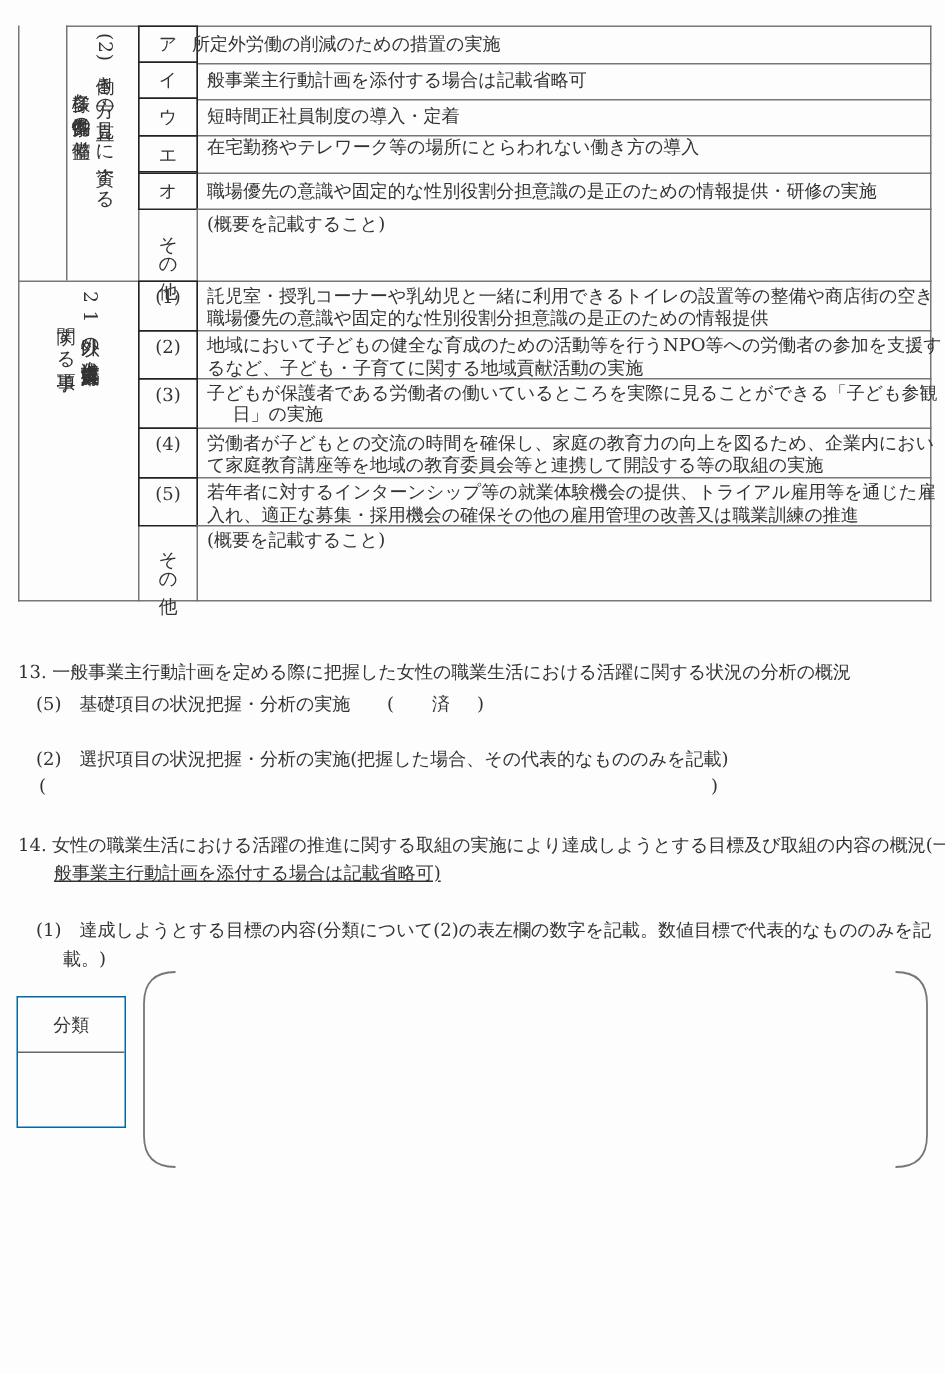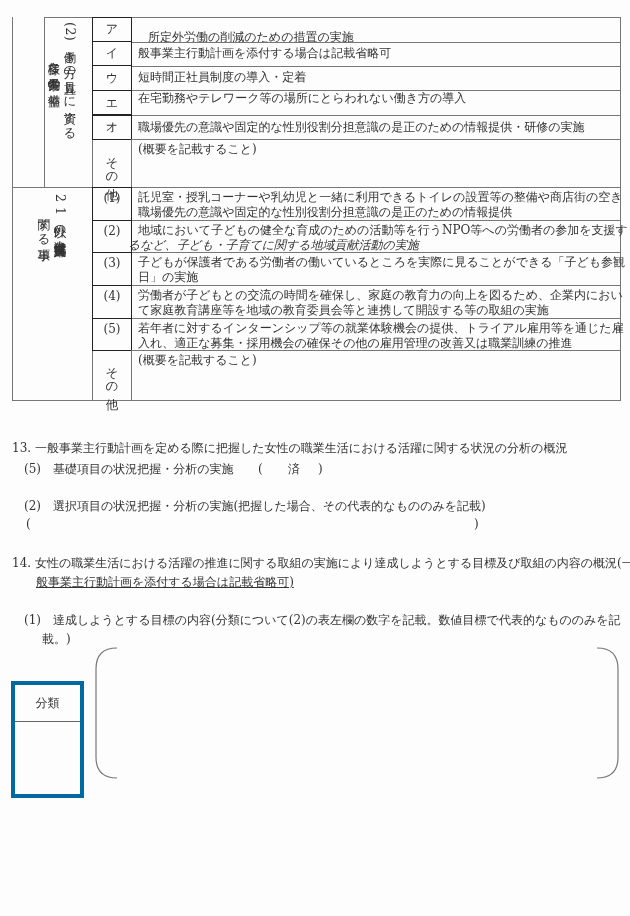--- a/index.html
+++ b/index.html
@@ -28,21 +28,21 @@
   <div class="line" style="left:12px;top:187px;width:609px;height:1px;"></div>
 
   <div class="line" style="left:92px;top:17px;width:1px;height:384px;"></div>
   <div class="line" style="left:131px;top:17px;width:1px;height:384px;"></div>
 
   <div class="vtext" style="left:62px;top:22px;">(2)働き方の見直しに資する</div>
   <div class="vtext" style="left:46px;top:52px;">多様な労働条件の整備</div>
 
   <div>
     <div class="label-box" style="left:92px;top:17px;width:40px;height:25px;line-height:23px;">ア</div>
-    <div class="cell-text" style="left:148px;top:21px;margin-top:8px;">所定外労働の削減のための措置の実施</div>
+    <div class="cell-text" style="left:128px;top:21px;">所定外労働の削減のための措置の実施</div>
     <div class="line" style="left:131px;top:42px;width:490px;height:1px;"></div>
   </div>
   <div>
     <div class="label-box" style="left:92px;top:41px;width:40px;height:25px;line-height:23px;">イ</div>
     <div class="cell-text" style="left:138px;top:45px;">般事業主行動計画を添付する場合は記載省略可</div>
     <div class="line" style="left:131px;top:66px;width:490px;height:1px;"></div>
   </div>
   <div>
     <div class="label-box" style="left:92px;top:65px;width:40px;height:26px;line-height:24px;">ウ</div>
     <div class="cell-text" style="left:138px;top:69px;">短時間正社員制度の導入・定着</div>
@@ -68,27 +68,27 @@
 
   <div>
     <div class="label-box" style="left:92px;top:187px;width:40px;height:34px;line-height:18px;padding-top:1px;">(1)</div>
     <div class="cell-text" style="left:138px;top:189px;">託児室・授乳コーナーや乳幼児と一緒に利用できるトイレの設置等の整備や商店街の空き</div>
     <div class="cell-text" style="left:138px;top:204px;">職場優先の意識や固定的な性別役割分担意識の是正のための情報提供</div>
     <div class="line" style="left:131px;top:220px;width:490px;height:1px;"></div>
   </div>
   <div>
     <div class="label-box" style="left:92px;top:220px;width:40px;height:33px;line-height:18px;padding-top:1px;">(2)</div>
     <div class="cell-text" style="left:138px;top:222px;">地域において子どもの健全な育成のための活動等を行うNPO等への労働者の参加を支援す</div>
-    <div class="cell-text" style="left:128px;top:237px;font-style:italic;">るなど、子ども・子育てに関する地域貢献活動の実施</div>
+    <div class="cell-text" style="left:138px;top:237px;">るなど、子ども・子育てに関する地域貢献活動の実施</div>
     <div class="line" style="left:131px;top:252px;width:490px;height:1px;"></div>
   </div>
   <div>
     <div class="label-box" style="left:92px;top:252px;width:40px;height:34px;line-height:18px;padding-top:1px;">(3)</div>
     <div class="cell-text" style="left:138px;top:254px;">子どもが保護者である労働者の働いているところを実際に見ることができる「子ども参観</div>
-    <div class="cell-text" style="left:138px;top:269px;">日」の実施</div>
+    <div class="cell-text" style="left:155px;top:269px;font-family:Liberation Mono, monospace;">日」の実施</div>
     <div class="line" style="left:131px;top:285px;width:490px;height:1px;"></div>
   </div>
   <div>
     <div class="label-box" style="left:92px;top:285px;width:40px;height:34px;line-height:18px;padding-top:1px;">(4)</div>
     <div class="cell-text" style="left:138px;top:287px;">労働者が子どもとの交流の時間を確保し、家庭の教育力の向上を図るため、企業内におい</div>
     <div class="cell-text" style="left:138px;top:302px;">て家庭教育講座等を地域の教育委員会等と連携して開設する等の取組の実施</div>
     <div class="line" style="left:131px;top:318px;width:490px;height:1px;"></div>
   </div>
   <div>
     <div class="label-box" style="left:92px;top:318px;width:40px;height:33px;line-height:18px;padding-top:1px;">(5)</div>
@@ -113,21 +113,21 @@
   <div class="abs" style="left:40px;top:514px;width:430px;height:18px;"></div>
   <div class="para" style="left:474px;top:516px;">)</div>
 </div>
 
 <div>
   <div class="para" style="left:12px;top:555px;">14. 女性の職業生活における活躍の推進に関する取組の実施により達成しようとする目標及び取組の内容の概況(一</div>
   <div class="para" style="left:36px;top:574px;text-decoration:underline;">般事業主行動計画を添付する場合は記載省略可)</div>
   <div class="para" style="left:24px;top:612px;">(1)　達成しようとする目標の内容(分類について(2)の表左欄の数字を記載。数値目標で代表的なもののみを記</div>
   <div class="para" style="left:42px;top:631px;">載。)</div>
 
-  <div class="abs" style="left:11px;top:681px;width:73px;height:117px;border:4px solid #0369a1;box-sizing:border-box;">
+  <div class="abs" style="left:11px;top:664px;width:73px;height:88px;border:1px solid #0369a1;box-sizing:border-box;">
     <div style="height:36px;line-height:36px;text-align:center;border-bottom:1px solid #666;font-size:12px;">分類</div>
     <div style="height:63px;"></div>
   </div>
 
   <div class="abs" style="left:95px;top:647px;width:524px;height:132px;">
     <svg width="524" height="132" style="position:absolute;left:0;top:0;">
       <path d="M22,1 Q1,1 1,22 L1,110 Q1,131 22,131" fill="none" stroke="#777" stroke-width="1.2"></path>
       <path d="M502,1 Q523,1 523,22 L523,110 Q523,131 502,131" fill="none" stroke="#777" stroke-width="1.2"></path>
     </svg>
     <div style="position:absolute;left:20px;top:10px;right:20px;"></div>

